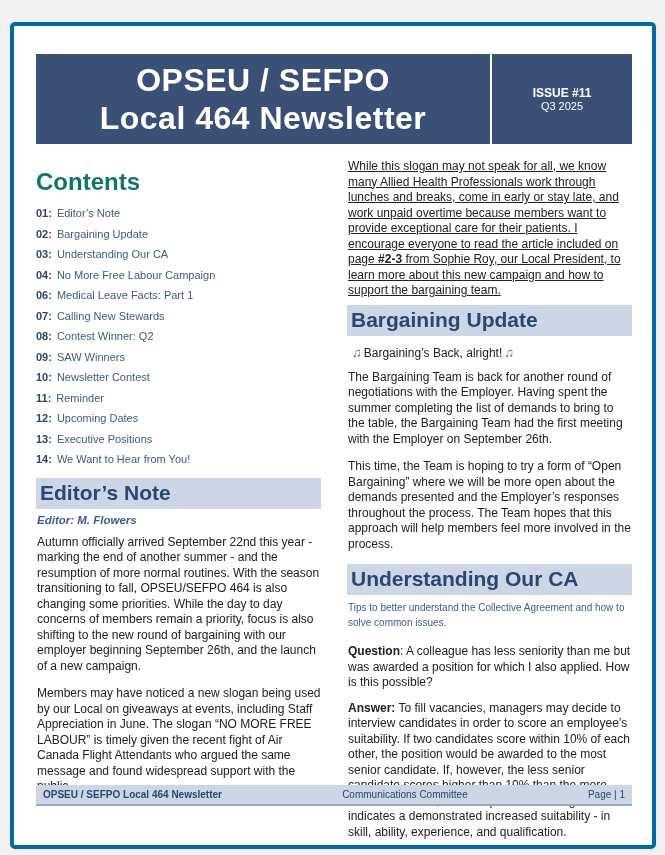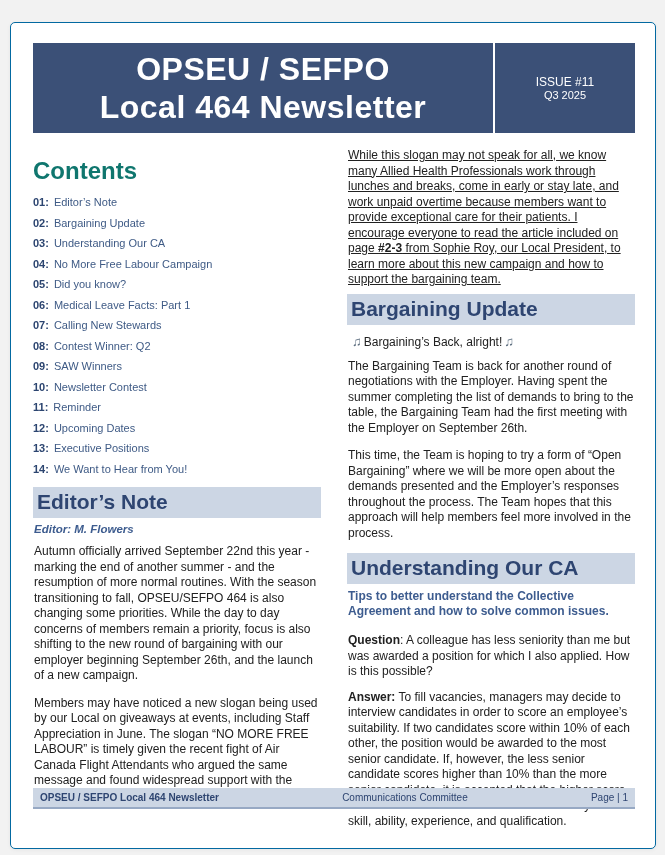--- a/index.html
+++ b/index.html
@@ -7,25 +7,25 @@
     width: 665px; height: 855px;
     background: #f2f2f2;
     font-family: "Liberation Sans", sans-serif;
     overflow: hidden;
   }
   .page {
     position: absolute;
     left: 10px; top: 22px;
     width: 646px; height: 827px;
     background: #ffffff;
-    border: 1px solid #0369a1;
+    border: 4px solid #0369a1;
     border-radius: 5px;
     box-shadow: 0 1px 4px rgba(0,0,0,0.05);
     box-sizing: border-box;
-    padding: 20px 20px 0 22px;
+    padding: 28px 20px 0 22px;
   }
   
   .banner {
     height: 90px;
     background: #3B5077;
     color: #ffffff;
     display: flex;
     align-items: stretch;
   }
   .banner-main {
@@ -34,21 +34,21 @@
     justify-content: center; align-items: center;
     font-weight: bold; font-size: 32px; line-height: 38px;
     letter-spacing: 0.5px;
   }
   .banner-divider { width: 2px; background: #ffffff; }
   .banner-issue {
     width: 140px;
     display: flex; flex-direction: column;
     justify-content: center; align-items: center;
   }
-  .issue-no { font-weight: normal; font-size: 12px; line-height: 14px; }
+  .issue-no { font-weight: bold; font-size: 12px; line-height: 14px; }
   .issue-q  { font-size: 11px; line-height: 13px; }
 
   
   .columns { display: flex; gap: 26px; margin-top: 13px; }
   .col { flex: 1; min-width: 0; }
 
   .toc-title {
     margin: 11px 0 11px 0;
     font-size: 24px; font-weight: bold;
     color: #0f766e;
@@ -78,21 +78,21 @@
     color: #212121;
     margin: 0 0 12px 1px;
   }
   .intro { margin-top: 2px; margin-bottom: 6px; text-decoration: underline; }
   .b { font-weight: bold; }
 
   .music-line { font-size: 12px; color: #212121; margin: 9px 0 10px 3px; }
   .note-icon { color: #5E6F80; font-size: 13px; margin: 0 2px; }
 
   .ca-subtitle {
-    font-size: 12px; font-weight: bold; line-height: 15px;
+    font-size: 10px; font-weight: normal; line-height: 15px;
     color: #3D5C8F;
     margin: 5px 0 14px 1px;
   }
   .qa { margin-bottom: 10px; }
 
   
   .footer {
     position: absolute;
     left: 22px; right: 20px; bottom: 39px;
     height: 19px;
@@ -126,21 +126,20 @@
   <div class="columns">
 
     <div class="col col-left">
       <div class="toc-title">Contents</div>
 
       <div class="toc">
         <div class="toc-item"><span class="toc-num">01:</span><span>Editor’s Note</span></div>
         <div class="toc-item"><span class="toc-num">02:</span><span>Bargaining Update</span></div>
         <div class="toc-item"><span class="toc-num">03:</span><span>Understanding Our CA</span></div>
         <div class="toc-item"><span class="toc-num">04:</span><span>No More Free Labour Campaign</span></div>
-        <div class="toc-item"><span class="toc-num">05:</span><span>Did you know?</span></div>
         <div class="toc-item"><span class="toc-num">06:</span><span>Medical Leave Facts: Part 1</span></div>
         <div class="toc-item"><span class="toc-num">07:</span><span>Calling New Stewards</span></div>
         <div class="toc-item"><span class="toc-num">08:</span><span>Contest Winner: Q2</span></div>
         <div class="toc-item"><span class="toc-num">09:</span><span>SAW Winners</span></div>
         <div class="toc-item"><span class="toc-num">10:</span><span>Newsletter Contest</span></div>
         <div class="toc-item"><span class="toc-num">11:</span><span>Reminder</span></div>
         <div class="toc-item"><span class="toc-num">12:</span><span>Upcoming Dates</span></div>
         <div class="toc-item"><span class="toc-num">13:</span><span>Executive Positions</span></div>
         <div class="toc-item"><span class="toc-num">14:</span><span>We Want to Hear from You!</span></div>
       </div>

